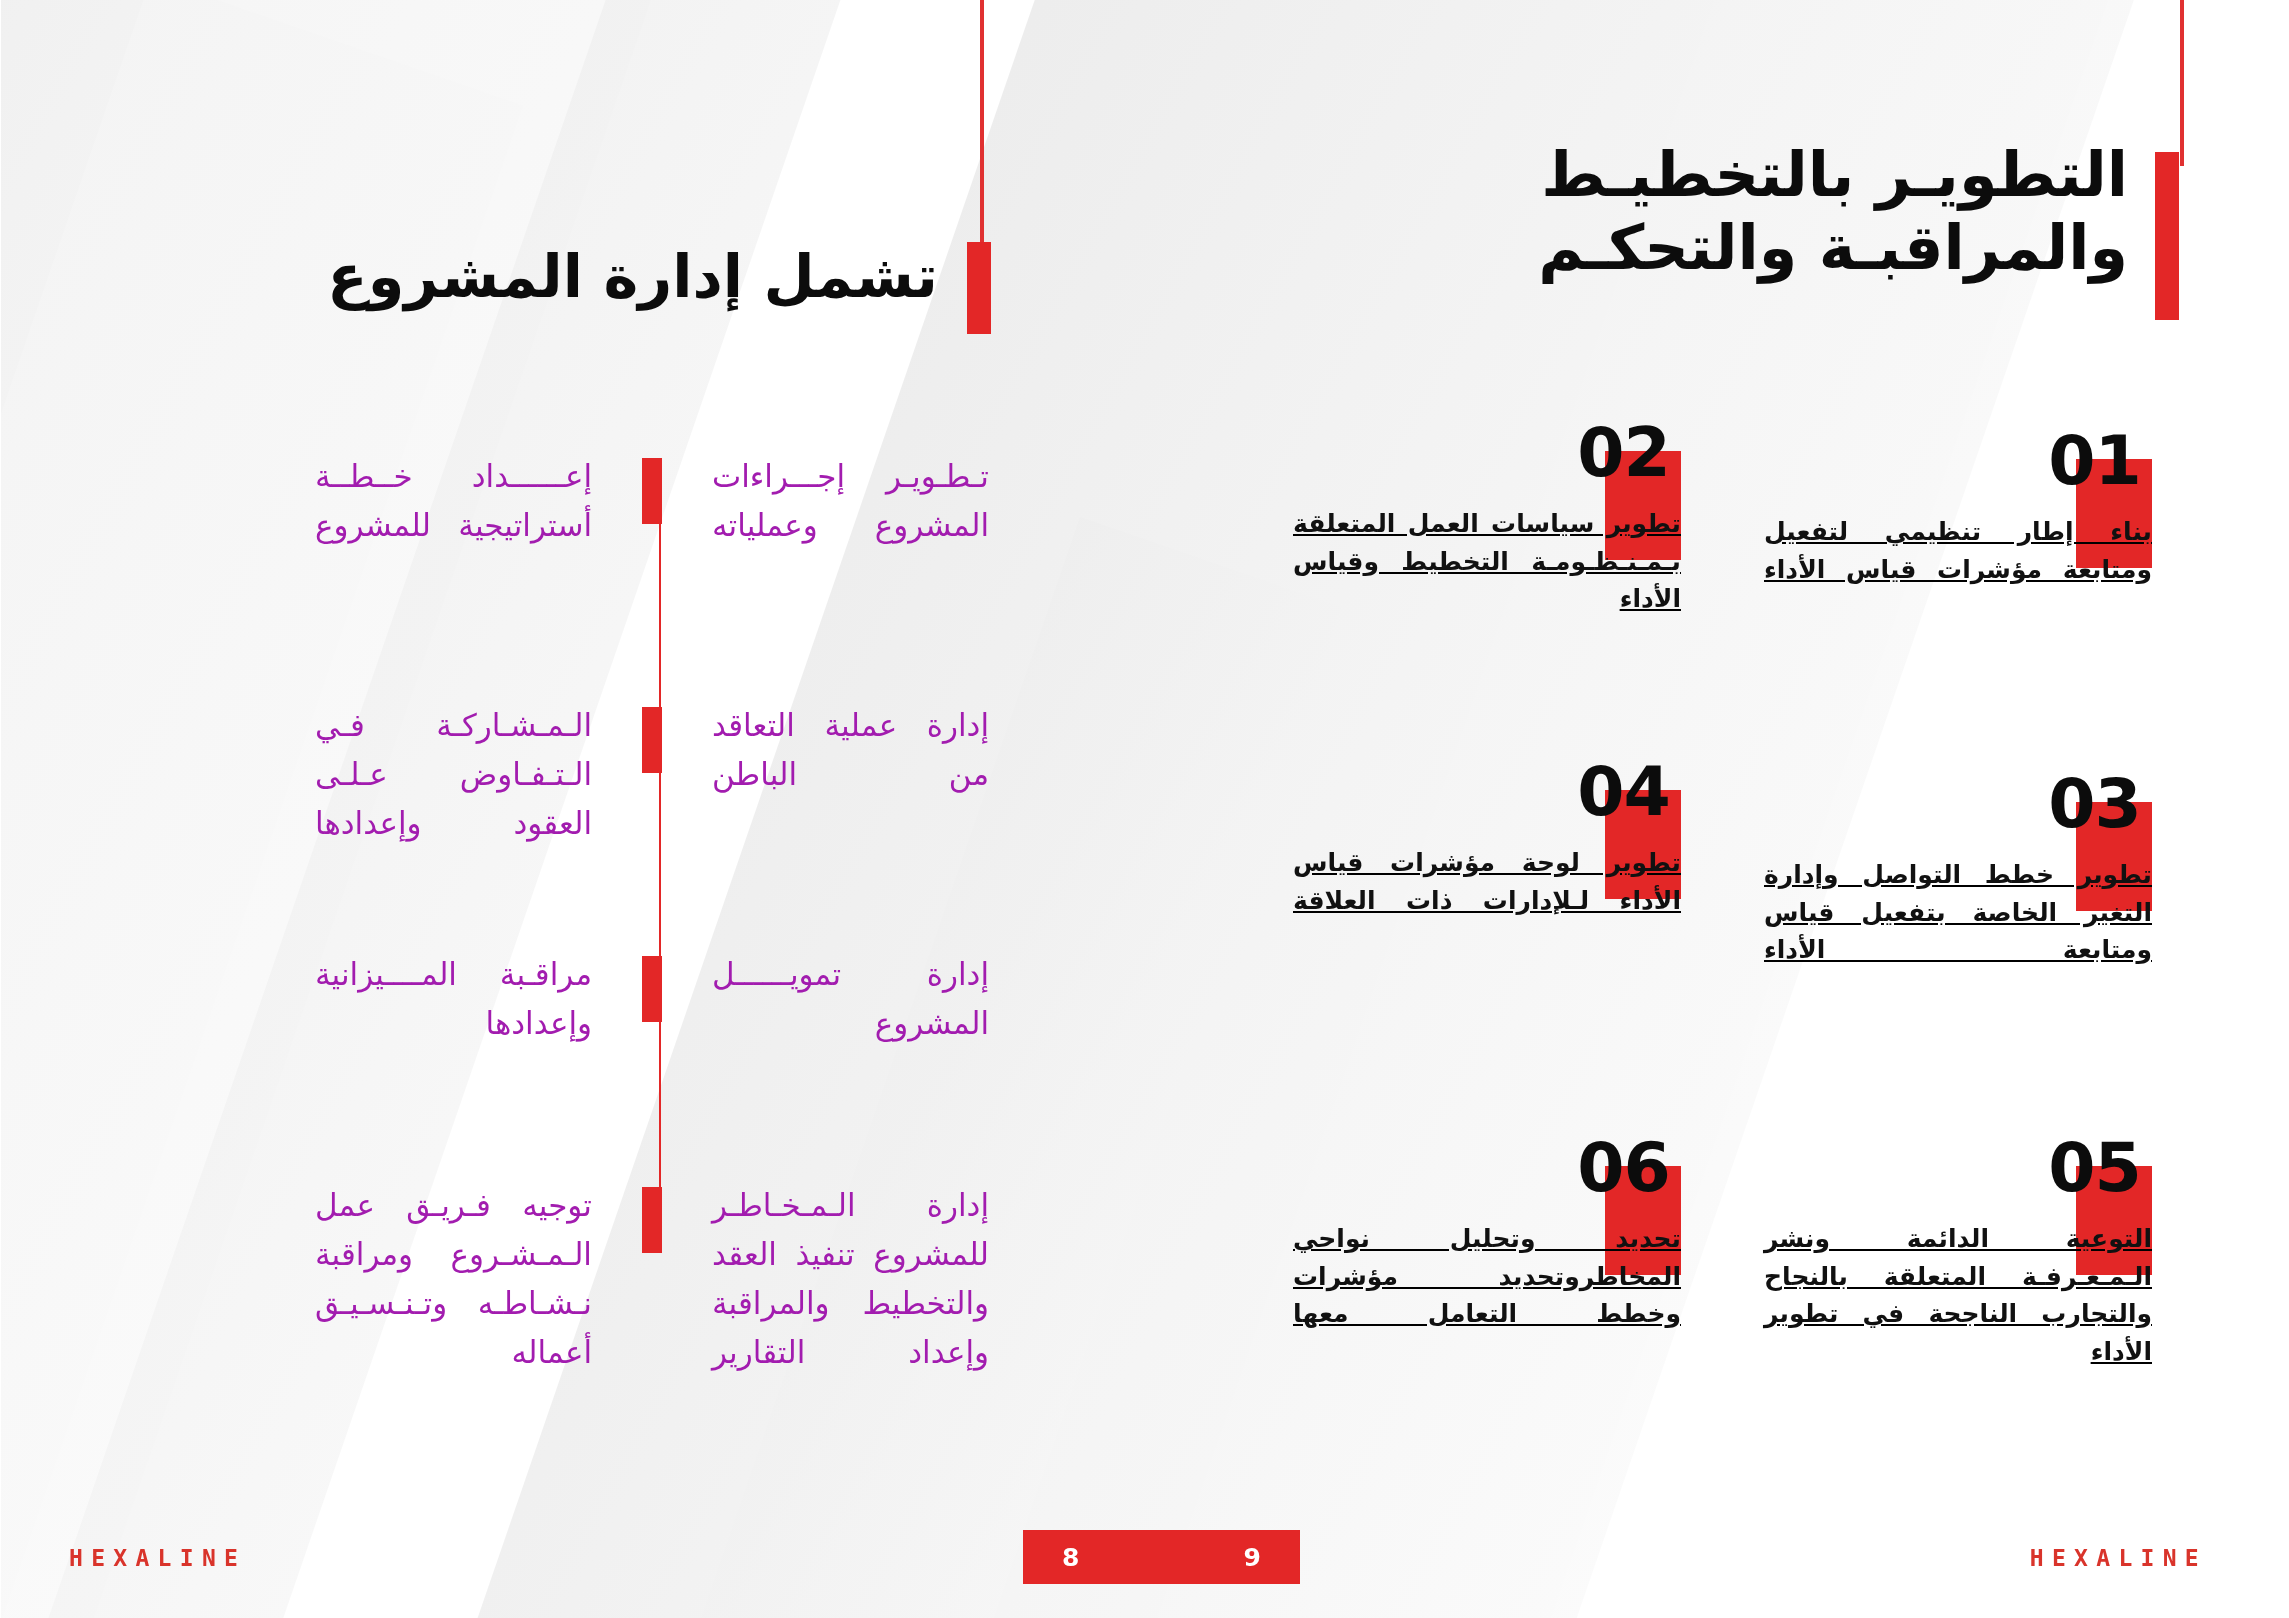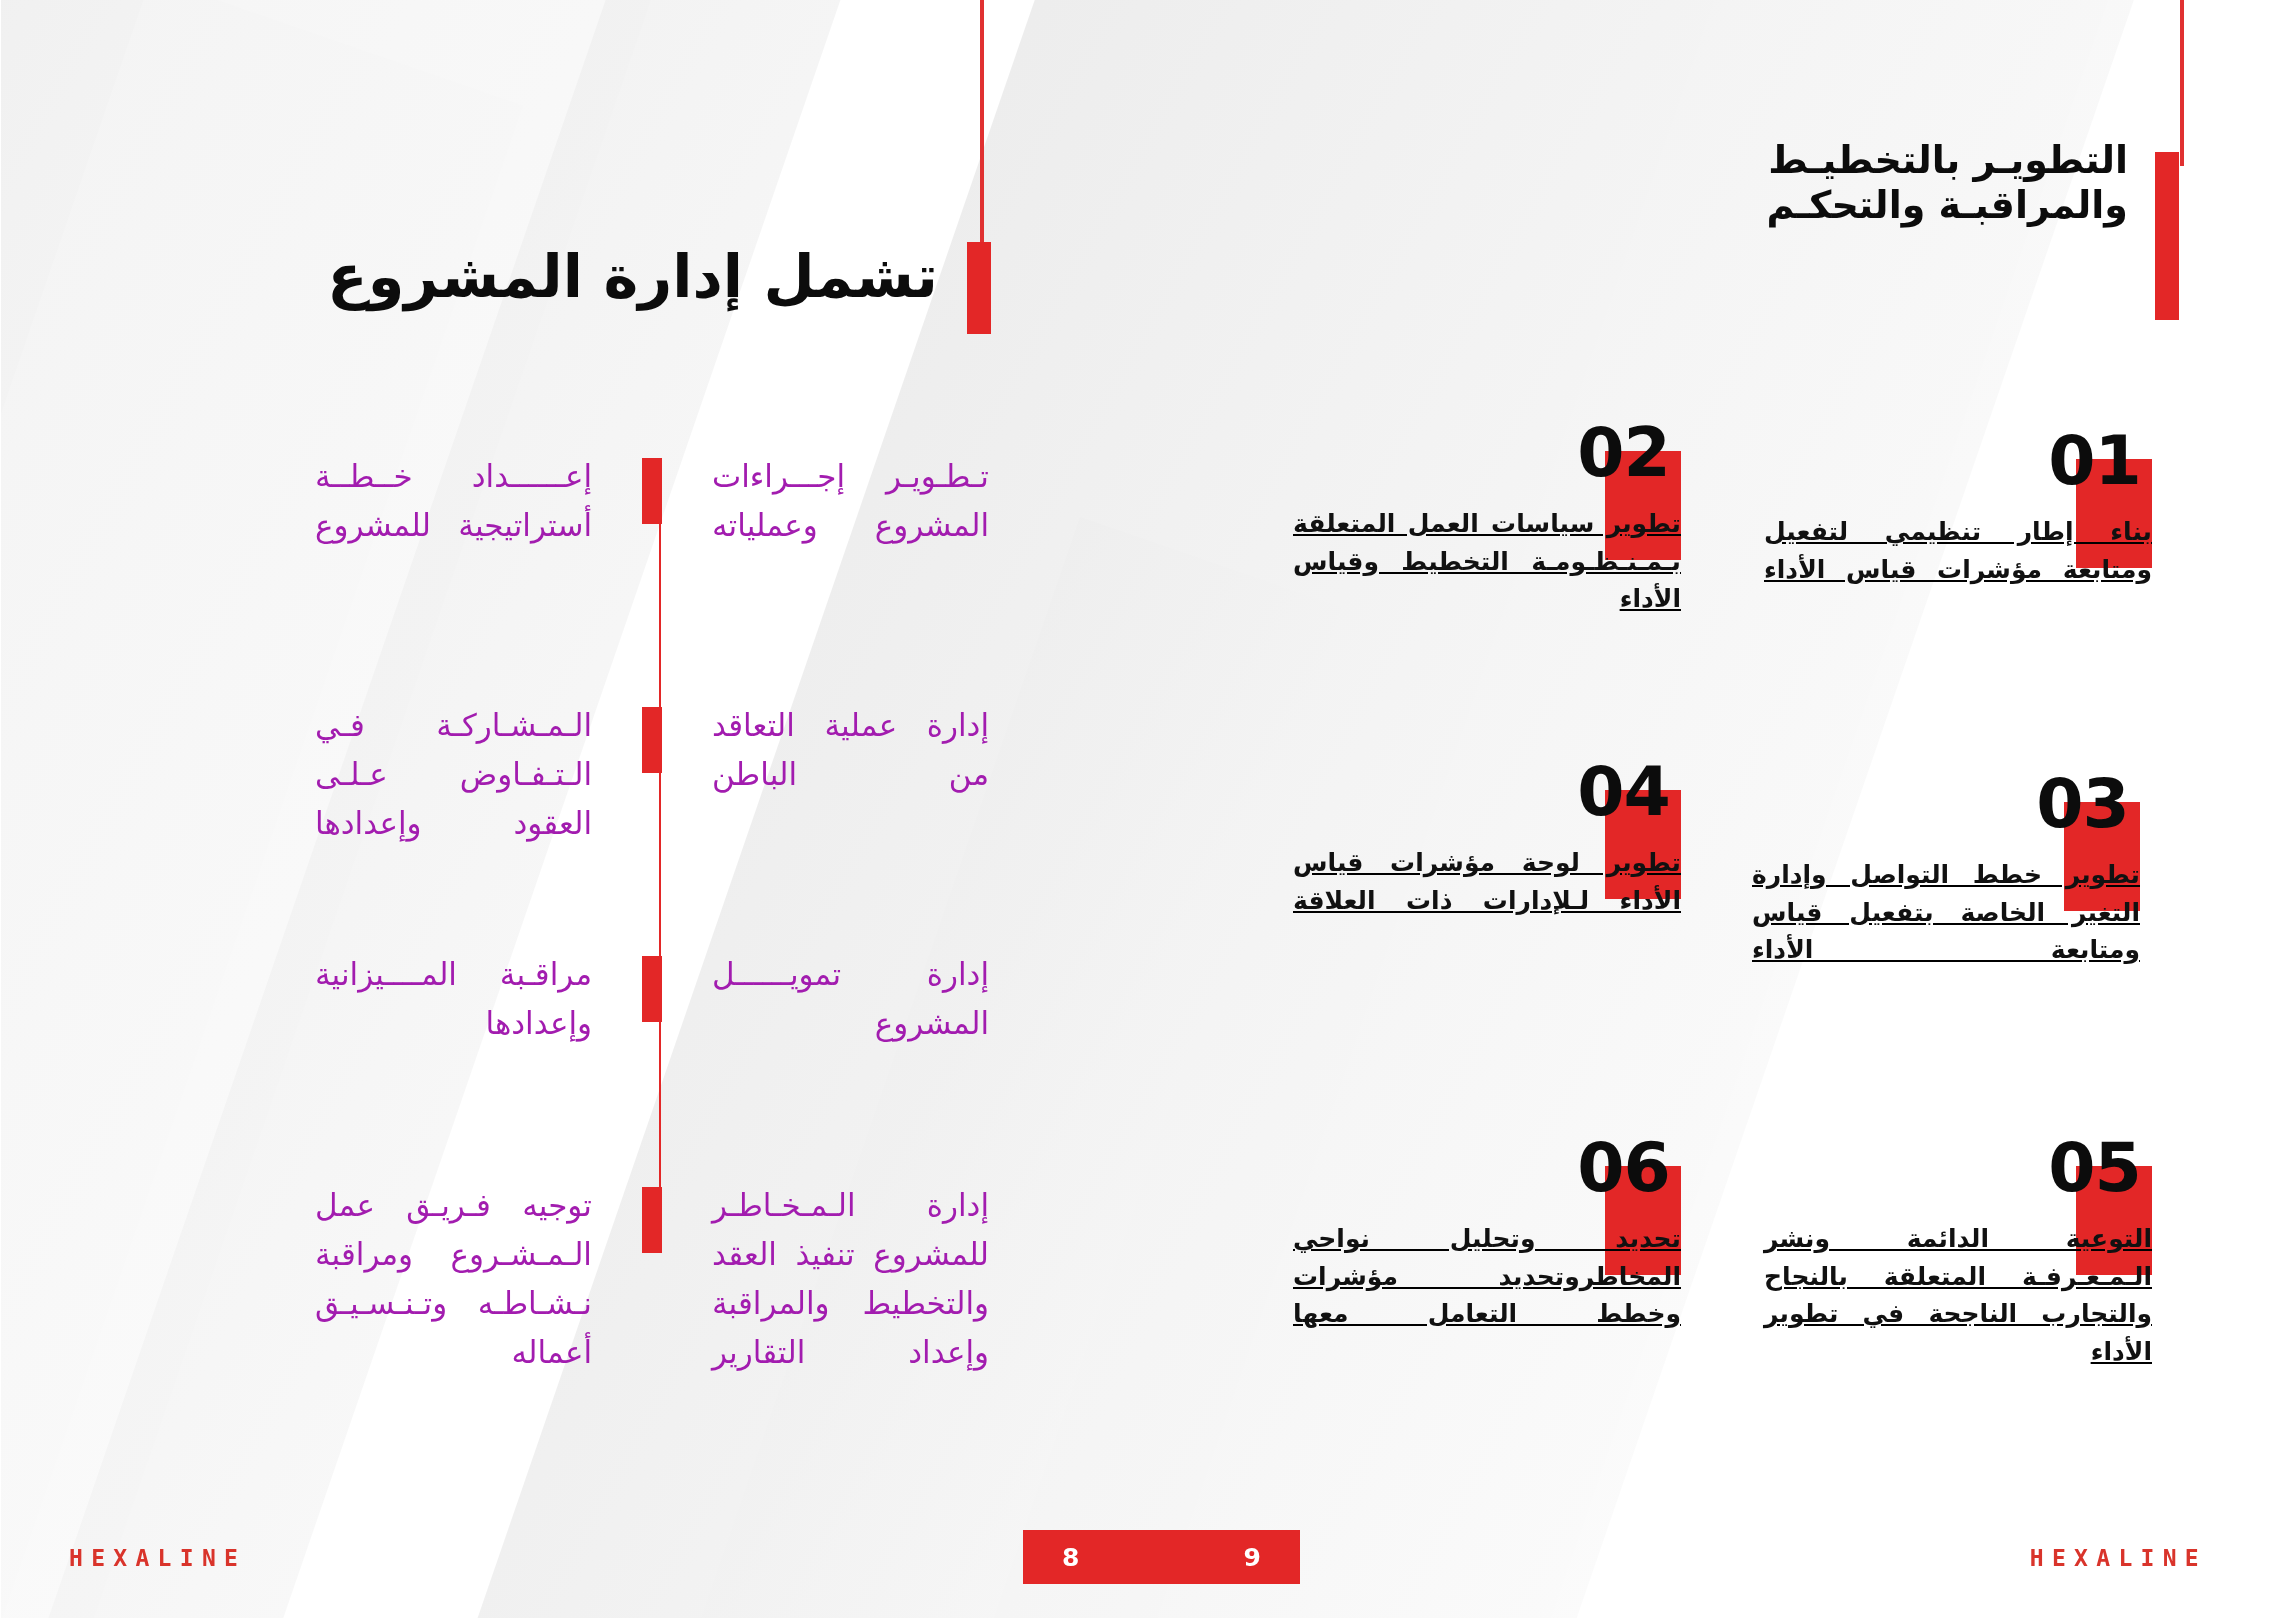--- a/index.html
+++ b/index.html
@@ -111,21 +111,21 @@
   .title-left {
     right: 1352px;
     top: 242px;
     width: 701px;
     font-size: 59px;
   }
   .title-right {
     right: 162px;
     top: 138px;
     width: 738px;
-    font-size: 38px;
+    font-size: 62px;
   }
   .title-right .l2 { display: block; }
 
   
   .left-grid {
     position: absolute;
     top: 452px;
     right: 1301px;      
     width: 941px;
     height: 923px;
@@ -177,21 +177,21 @@
     right: 138px;
     width: 923px;
   }
   .ncell {
     position: absolute;
     width: 388px;
     text-decoration: underline;
   }
   .ncell-01 { right: 0px;   top: 8px;   }
   .ncell-02 { right: 471px; top: 0px;   }
-  .ncell-03 { right: 12px;   top: 351px; }
+  .ncell-03 { right: 0px;   top: 351px; }
   .ncell-04 { right: 471px; top: 339px; margin-left: 35px; }
   .ncell-05 { right: 0px;   top: 715px; }
   .ncell-06 { right: 471px; top: 715px; }
 
   .nbadge {
     position: relative;
     height: 109px;
   }
   .nbadge .chip {
     position: absolute;

